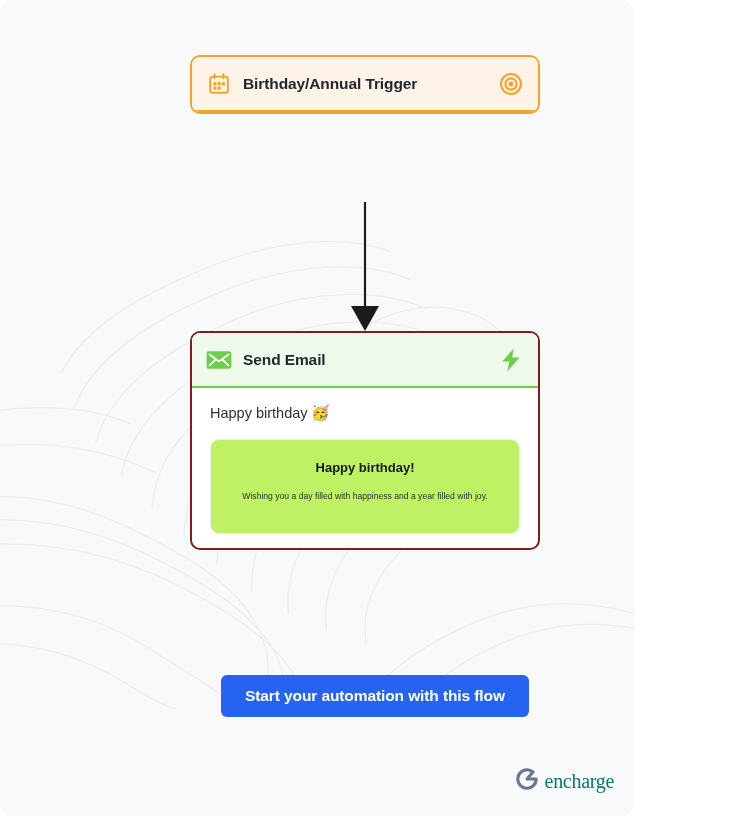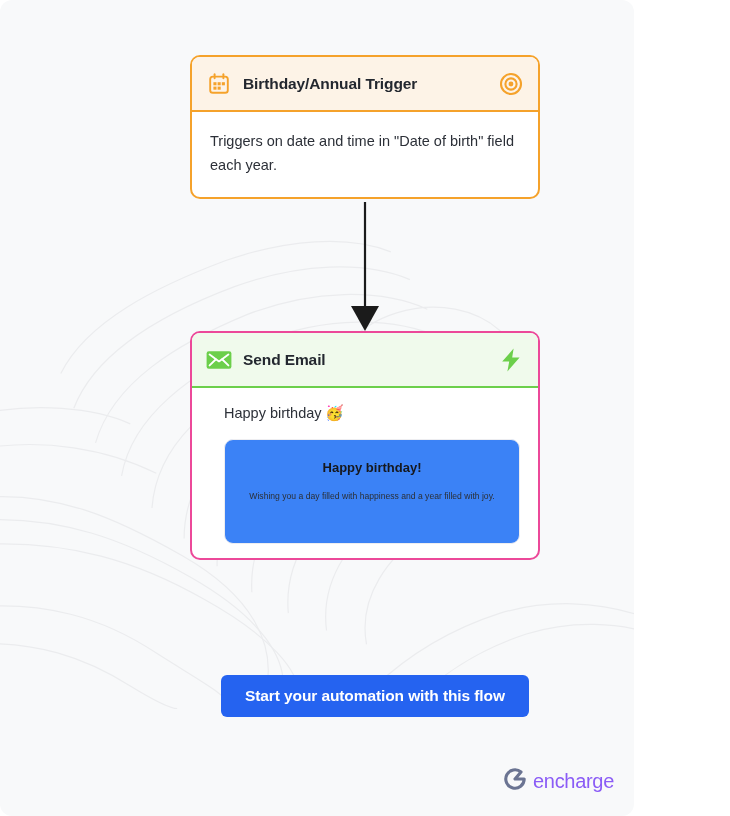--- a/index.html
+++ b/index.html
@@ -81,46 +81,45 @@
   }
   .trigger-desc {
     font-size: 14.5px;
     line-height: 1.63;
     color: #2c3038;
   }
 
   
   .node-email {
     top: 331px;
-    border: 2px solid #ec4899;
+    border: 2px solid #7f1d1d;
   }
   .node-email .node-head {
     background: #f0faec;
     border-bottom: 2px solid #6ccf4b;
   }
   .node-email .node-body {
     padding: 16px 18px 14px 18px;
-    margin-left: 14px;
   }
 
   .email-subject {
     font-size: 14.5px;
     color: #2c3038;
     margin-bottom: 17px;
   }
   .email-subject .emoji {
     font-size: 15px;
   }
 
   
   .email-preview {
     border: 1px solid #ededf0;
     border-radius: 9px;
-    background: #3b82f6;
-    padding: 20px 16px 18px 16px;
+    background: #bef264;
+    padding: 20px 16px 8px 16px;
     text-align: center;
   }
   .preview-heading {
     font-size: 13px;
     font-weight: bold;
     color: #16181d;
     margin-bottom: 15px;
   }
   .preview-text {
     font-size: 8.6px;
@@ -185,22 +184,23 @@
     position: absolute;
     right: 20px;
     bottom: 20px;
     display: flex;
     align-items: center;
     gap: 5px;
     z-index: 3;
   }
   .brand-name {
     font-size: 20px;
-    color: #8b5cf6;
+    color: #0f766e;
     letter-spacing: -0.3px;
+    font-family: Liberation Serif, serif;
   }
 </style>
 </head>
 <body>
 
 <div class="page">
 
   <svg class="topo" viewBox="0 0 730 816" preserveAspectRatio="none">
     <g fill="none" stroke="#ebecee" stroke-width="1.4">
       <path d="M -40 575 C 60 560 140 600 210 640 C 280 680 330 740 300 816"></path>
@@ -256,23 +256,20 @@
         </span>
         <span class="node-title">Birthday/Annual Trigger</span>
         <span class="icon-right">
           <svg width="24" height="24" viewBox="0 0 24 24">
             <circle cx="12" cy="12" r="10" fill="none" stroke="#f5a22b" stroke-width="2.1"></circle>
             <circle cx="12" cy="12" r="5.6" fill="none" stroke="#f5a22b" stroke-width="2.1"></circle>
             <circle cx="12" cy="12" r="2.4" fill="#f5a22b"></circle>
           </svg>
         </span>
       </div>
-      <div class="node-body">
-        <div class="trigger-desc">Triggers on date and time in "Date of birth" field each year.</div>
-      </div>
     </div>
 
     <div class="node node-email">
       <div class="node-head">
         <span class="icon-box">
           <svg width="26" height="26" viewBox="0 0 26 26">
             <rect x="0.6" y="4.2" width="24.8" height="17.6" rx="2.2" fill="#6ccf4b"></rect>
             <path d="M3.6 7.6 L13 14.4 L22.4 7.6" fill="none" stroke="#ffffff" stroke-width="1.9" stroke-linecap="round" stroke-linejoin="round"></path>
             <path d="M3.6 18.4 L9.9 12.3" fill="none" stroke="#ffffff" stroke-width="1.9" stroke-linecap="round"></path>
             <path d="M22.4 18.4 L16.1 12.3" fill="none" stroke="#ffffff" stroke-width="1.9" stroke-linecap="round"></path>

